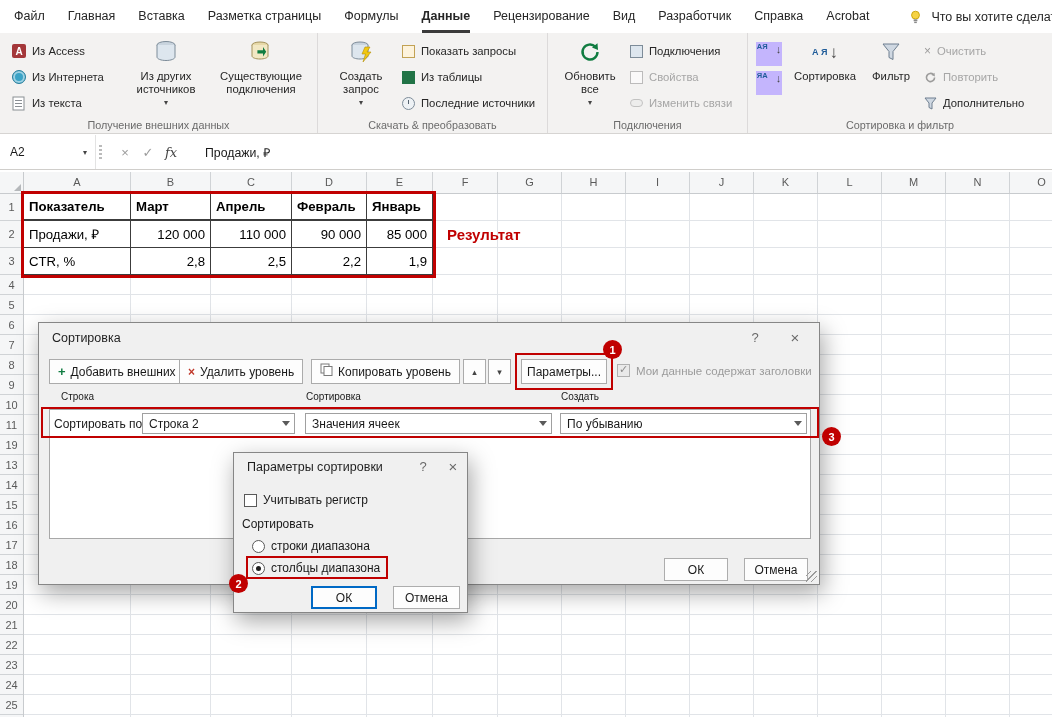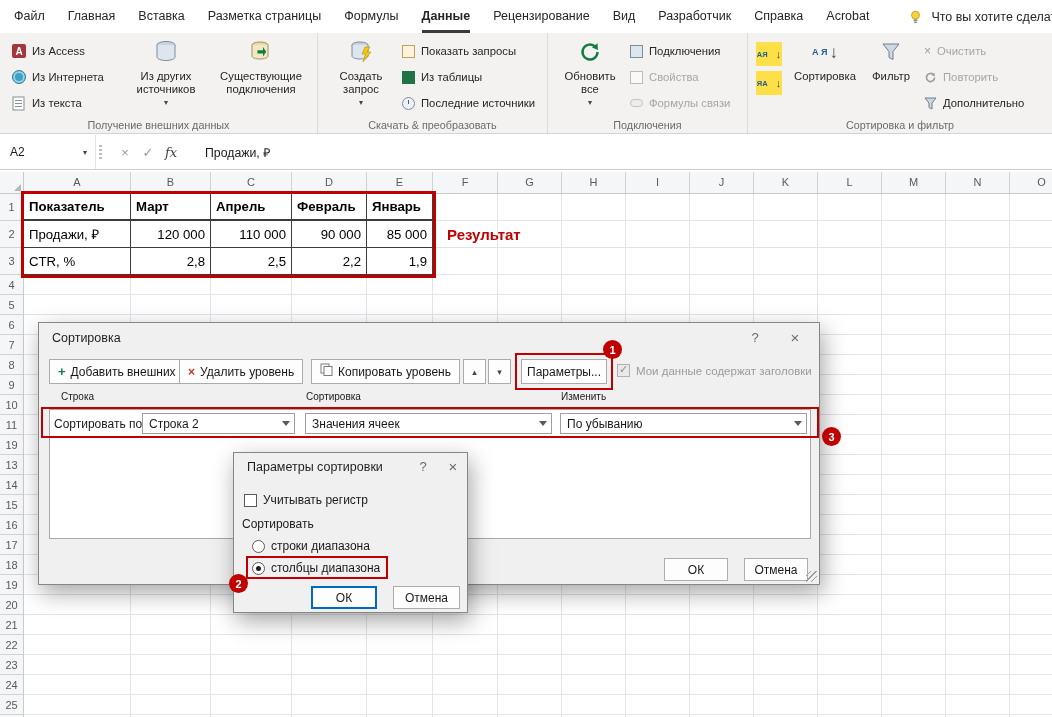--- a/index.html
+++ b/index.html
@@ -25,21 +25,21 @@
   .ico{flex:none;display:inline-flex;align-items:center;justify-content:center;}
   .ico-box{width:14px;height:14px;border-radius:2px;font-size:10px;font-weight:bold;color:#fff;}
   .access{background:#a4373a;}
   .globe{width:14px;height:14px;border-radius:50%;background:#3aa3c6;border:1px solid #2b7f9c;box-shadow:inset 0 0 0 2px rgba(255,255,255,.5);}
   .sq-ico{width:13px;height:13px;border:1px solid #8a8f94;background:#fff;}
   .tbl-ico{width:13px;height:13px;border:1px solid #217346;background:linear-gradient(#fff,#fff) padding-box, #217346;background-image:linear-gradient(#21734622 1px,transparent 1px),linear-gradient(90deg,#21734622 1px,transparent 1px);background-size:4px 4px;}
   .clock-ico{width:13px;height:13px;border-radius:50%;border:1px solid #7d8c99;background:#eef2f5;position:relative;}
   .clock-ico::after{content:"";position:absolute;left:5px;top:2px;width:1px;height:4px;background:#55626e;}
   .chain-ico{width:13px;height:8px;border:1px solid #9a9a9a;border-radius:4px;background:#e8e8e8;}
   .gray{filter:grayscale(1) opacity(.55);}
-  .azbtn{position:absolute;width:26px;height:24px;background:#fde047;display:flex;align-items:center;justify-content:center;gap:8px;border:1px solid transparent;}
+  .azbtn{position:absolute;width:26px;height:24px;background:#c4b5fd;display:flex;align-items:flex-start;justify-content:center;gap:8px;border:1px solid transparent;}
   .azl{font-size:7.5px;font-weight:bold;line-height:7px;color:#1f5c99;text-align:center;}
   .azarrow{font-size:11px;color:#444;}
   .sortbig{display:flex;align-items:center;gap:2px;}
   .sortbig .azl{font-size:9px;line-height:9px;}
   .sortbig .azarrow{font-size:17px;}
 
   
   #fbar{position:absolute;left:0;top:135px;width:1052px;height:35px;background:#fff;border-bottom:1px solid #d0cecb;}
   #namebox{position:absolute;left:0;top:0;width:96px;height:34px;border-right:1px solid #e3e3e3;display:flex;align-items:center;padding-left:10px;font-size:12px;color:#1a1a1a;}
   #namebox .caret{position:absolute;right:8px;}
@@ -217,21 +217,21 @@
       <div class="smallbtn" style="left:82px;top:7px">
         <span class="ico sq-ico" style="background:#dde6ee;border-color:#7d8c99"></span>
         <span>Подключения</span>
       </div>
       <div class="smallbtn disabled" style="left:82px;top:33px">
         <span class="ico sq-ico gray"></span>
         <span>Свойства</span>
       </div>
       <div class="smallbtn disabled" style="left:82px;top:59px">
         <span class="ico chain-ico gray"></span>
-        <span>Формулы связи</span>
+        <span>Изменить связи</span>
       </div>
       <div class="gtitle">Подключения</div>
     </div>
 
     <div class="rgroup" style="left:748px;width:304px;border-right:none">
       <div class="azbtn" style="left:8px;top:9px">
         <span class="azl">АЯ</span>
         <span class="azarrow">↓</span>
       </div>
       <div class="azbtn" style="left:8px;top:38px">
@@ -442,21 +442,21 @@
     </div>
     <div class="redbox" style="left:476px;top:30px;width:98px;height:37px"></div>
 
     <div class="chk-row" style="left:578px;top:41px">
       <span class="chkbox checked disabled"></span>
       <span class="chk-label disabled">Мои данные содержат заголовки</span>
     </div>
 
     <div class="col-label" style="left:22px">Строка</div>
     <div class="col-label" style="left:267px">Сортировка</div>
-    <div class="col-label" style="left:522px">Изменить</div>
+    <div class="col-label" style="left:522px">Создать</div>
 
     <div class="listbox">
       <div class="level-row">
         <span class="lvl-label">Сортировать по</span>
         <div class="combo" style="left:92px;width:153px">
           <span class="combo-val">Строка 2</span>
           <span class="combo-caret"></span>
         </div>
         <div class="combo" style="left:510px;width:247px">
           <span class="combo-val">По убыванию</span>

